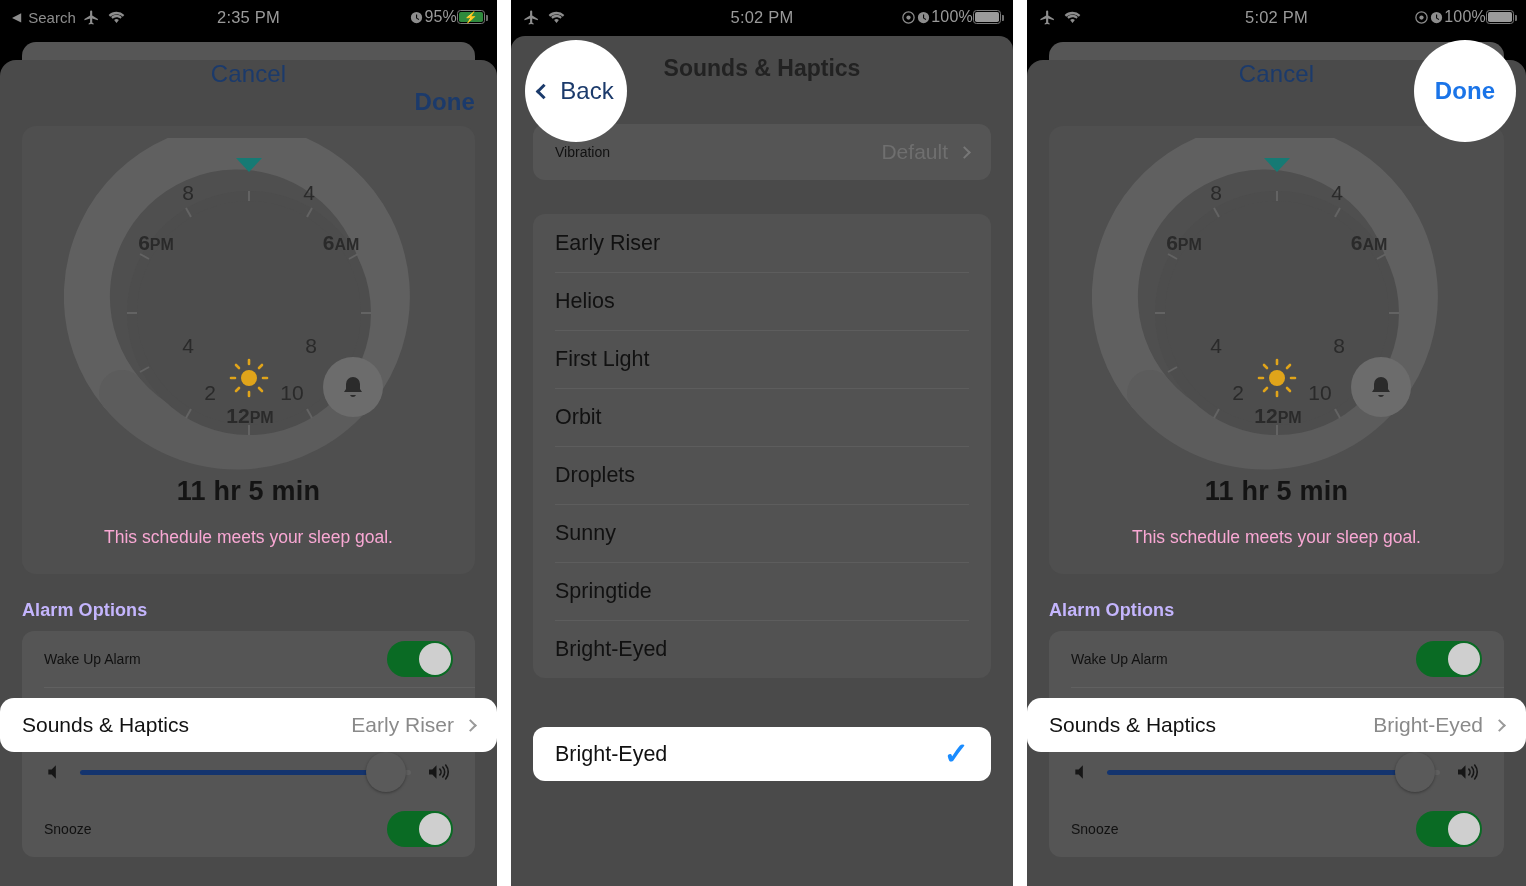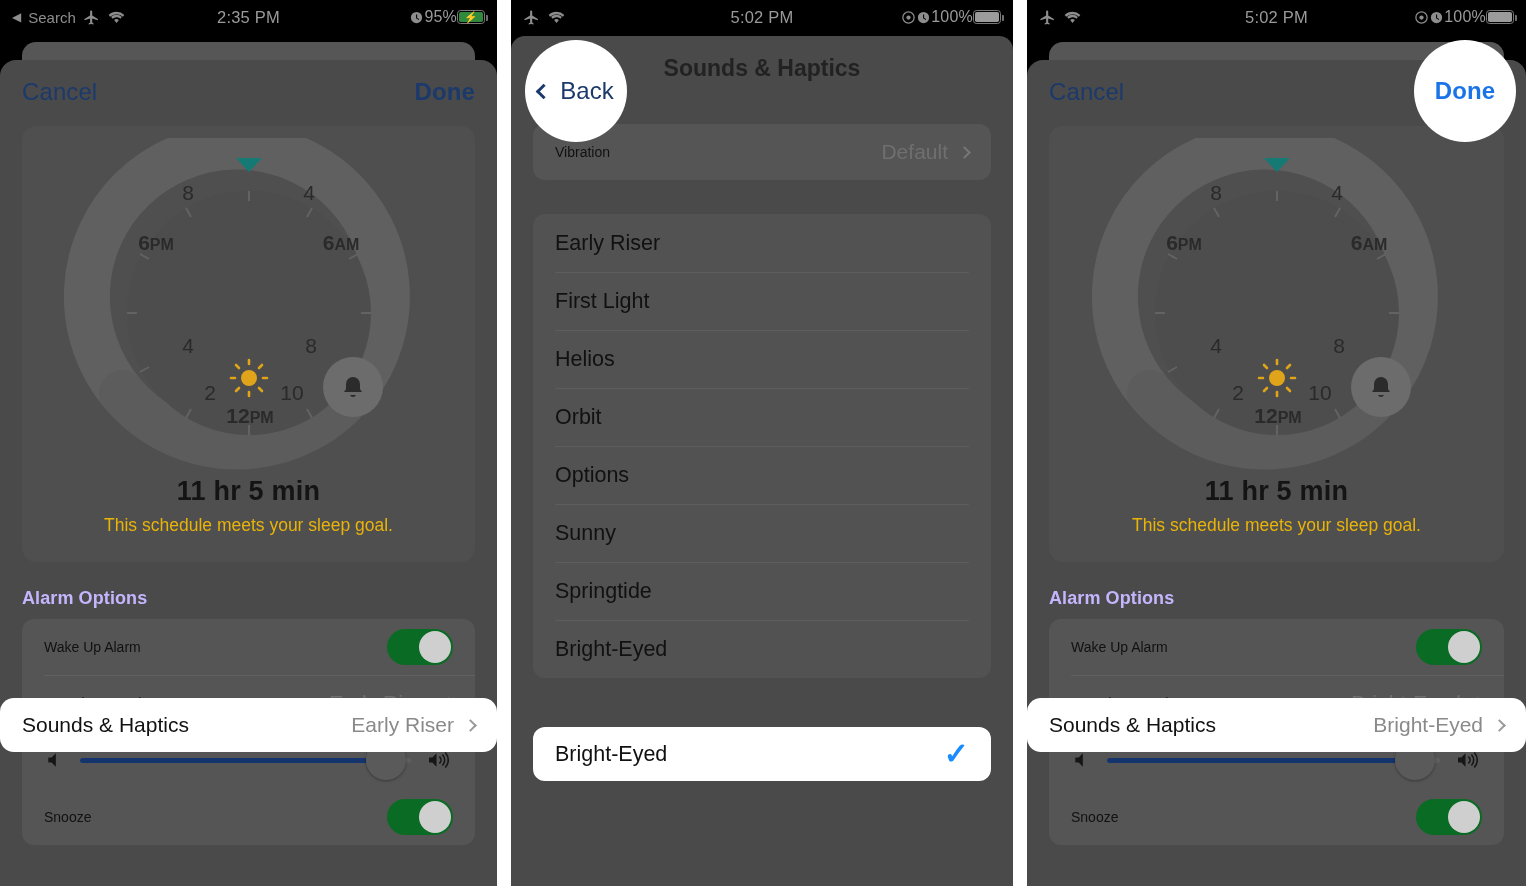--- a/index.html
+++ b/index.html
@@ -42,37 +42,37 @@
     background:#565656; border-radius:14px 14px 0 0; z-index:5;
   }
   .sheet{
     position:absolute; left:0; right:0; top:60px; bottom:0;
     background:#4a4a4a; border-radius:16px 16px 0 0; z-index:10;
     color:#111;
   }
   .sheet.settings{ top:36px; border-radius:14px 14px 0 0; background:#4a4a4a;}
 
   
-  .sheet-head{ position:relative; height:64px; display:flex; align-items:center; padding:0 22px; }
+  .sheet-head{ position:relative; height:64px; display:flex; align-items:center; padding:0 22px;flex-direction:column; }
   .act{ font-size:24px; color:#1b3a6b; letter-spacing:.1px; }
   .act.right{ margin-left:auto; font-weight:600; }
   .nav-title{ position:absolute; left:0; right:0; text-align:center; font-size:23px; font-weight:700; color:#222; }
   .navbar{ position:relative; height:64px; display:flex; align-items:center; padding:0 22px; }
   .back{ display:flex; align-items:center; gap:11px; font-size:24px; color:#1b3a6b; }
   .chev-l{ display:inline-block; width:11px; height:11px; border-left:3.2px solid currentColor; border-bottom:3.2px solid currentColor; transform:rotate(45deg); }
 
   
   .sleepcard{
     margin: 2px 22px 0 22px; background:#4f4f4f; border-radius:14px;
     padding: 6px 0 26px; position:relative; overflow:hidden;
   }
   .dialwrap{ position:relative; width:100%; height:330px; }
   .dial{ position:absolute; left:50%; top:6px; transform:translateX(-50%); width:370px; height:340px; }
   .dur{ text-align:center; font-size:27px; font-weight:700; color:#141414; margin-top:14px; letter-spacing:.2px;}
-  .dursub{ text-align:center; font-size:17.5px; color:#eab308; margin-top:8px;}
+  .dursub{ text-align:center; font-size:17.5px; color:#f9a8d4; margin-top:20px;}
 
   
   .section-title{ font-size:18px; font-weight:700; color:#c4b5fd; margin:26px 0 10px 22px; letter-spacing:.1px;}
   .group{ margin:0 22px; background:#555555; border-radius:12px; overflow:hidden; }
   .row{ height:56px; display:flex; align-items:center; padding:0 22px; position:relative; }
   .row + .row::before{ content:""; position:absolute; left:22px; right:0; top:0; height:1px; background:#606060; }
   .row .lbl{ font-size:14px; color:#111; }
   .row .val{ margin-left:auto; font-size:21px; color:#6f6f6f; display:flex; align-items:center; gap:12px;}
   .chev-r{ display:inline-block; width:9px; height:9px; border-right:2.6px solid #777; border-bottom:2.6px solid #777; transform:rotate(-45deg); }
 
@@ -312,30 +312,30 @@
         </div>
       </div>
 
       <div class="spacer22"></div>
 
       <div class="listgroup">
         <div class="lrow">
             <span>Early Riser</span>
           </div>
         <div class="lrow">
+            <span>Helios</span>
+          </div>
+        <div class="lrow">
             <span>First Light</span>
           </div>
         <div class="lrow">
-            <span>Helios</span>
-          </div>
-        <div class="lrow">
             <span>Orbit</span>
           </div>
         <div class="lrow">
-            <span>Options</span>
+            <span>Droplets</span>
           </div>
         <div class="lrow">
             <span>Sunny</span>
           </div>
         <div class="lrow">
             <span>Springtide</span>
           </div>
         <div class="lrow">
             <span>Bright-Eyed</span>
           </div>

